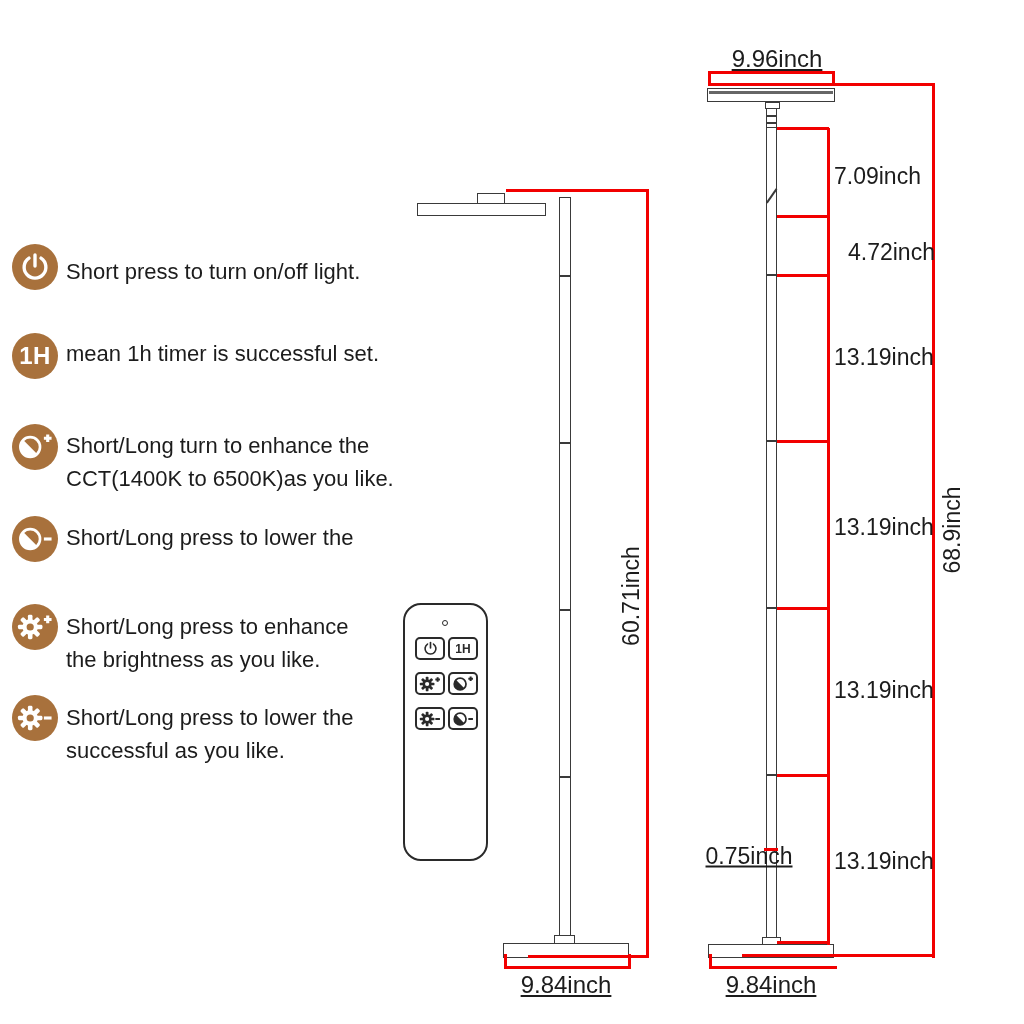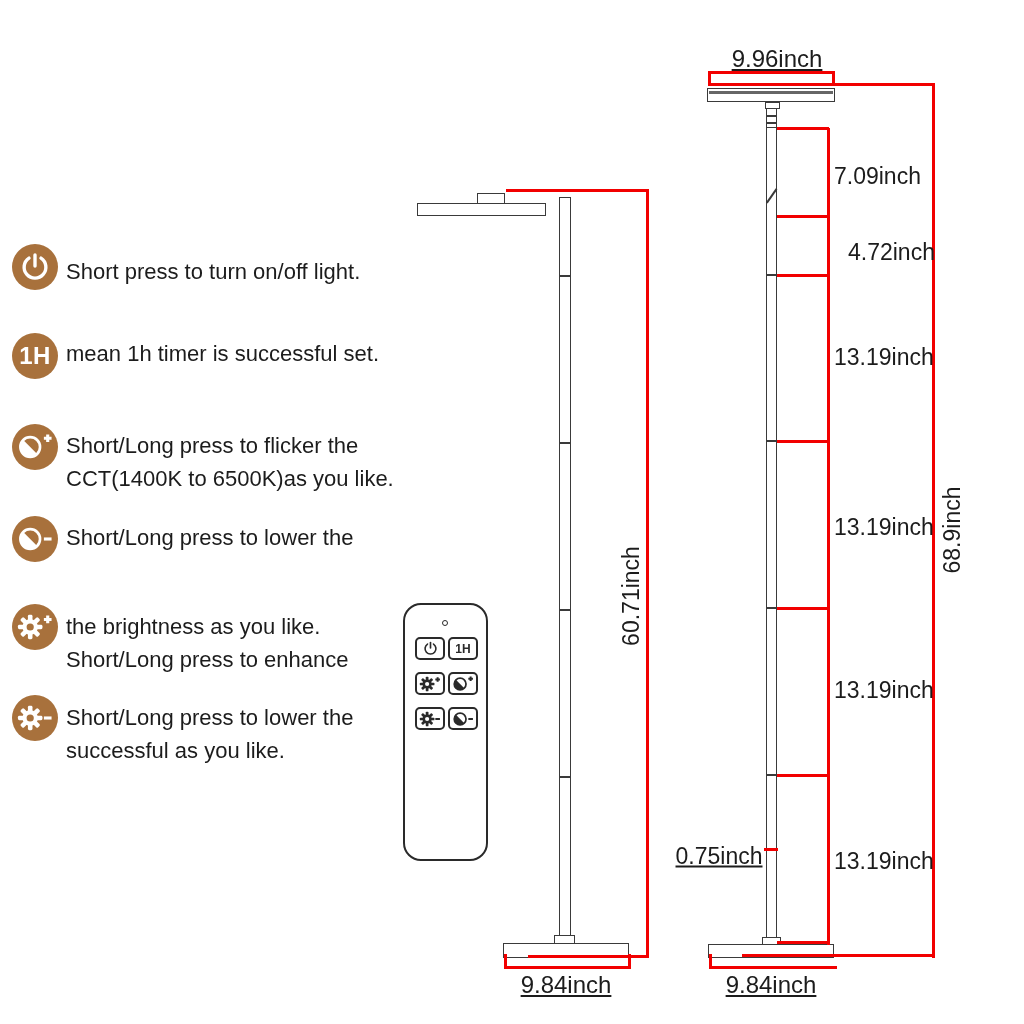--- a/index.html
+++ b/index.html
@@ -53,21 +53,21 @@
   <div class="ic" style="top:424px">
     <svg width="36" height="30" viewBox="0 0 30 25" fill="none">
       <g transform="rotate(45 11 12.5)">
         <path d="M2.8 12.5a8.2 8.2 0 0 0 16.4 0Z" fill="#fff"></path>
         <circle cx="11" cy="12.5" r="8.2" stroke="#fff" stroke-width="2.2"></circle>
       </g>
       <path d="M22.4 5.2h6.4M25.6 2v6.4" stroke="#fff" stroke-width="2.6"></path>
     </svg>
   </div>
   <div class="txt" style="top:429px">
-    <div>Short/Long press to flicker the</div>
+    <div>Short/Long turn to enhance the</div>
     <div>CCT(1400K to 6500K)as you like.</div>
   </div>
 
   <div class="ic" style="top:516px">
     <svg width="36" height="30" viewBox="0 0 30 25" fill="none">
       <g transform="rotate(45 11 12.5)">
         <path d="M2.8 12.5a8.2 8.2 0 0 0 16.4 0Z" fill="#fff"></path>
         <circle cx="11" cy="12.5" r="8.2" stroke="#fff" stroke-width="2.2"></circle>
       </g>
       <path d="M22.4 12.5h6.4" stroke="#fff" stroke-width="2.6"></path>
@@ -90,22 +90,22 @@
           <rect x="-1.9" y="-10.2" width="3.8" height="6.6" rx="1.2" transform="rotate(270)"></rect>
           <rect x="-1.9" y="-10.2" width="3.8" height="6.6" rx="1.2" transform="rotate(315)"></rect>
           <circle r="6.4"></circle>
         </g>
         <circle r="3" fill="#a8713c"></circle>
       </g>
       <path d="M22.4 6.2h6.4M25.6 3v6.4" stroke="#fff" stroke-width="2.6" fill="none"></path>
     </svg>
   </div>
   <div class="txt" style="top:610px">
+    <div>Short/Long press to enhance</div>
     <div>the brightness as you like.</div>
-    <div>Short/Long press to enhance</div>
   </div>
 
   <div class="ic" style="top:695px">
     <svg width="36" height="30" viewBox="0 0 30 25">
       <g transform="translate(11,12.5)">
         <g fill="#fff">
           <rect x="-1.9" y="-10.2" width="3.8" height="6.6" rx="1.2"></rect>
           <rect x="-1.9" y="-10.2" width="3.8" height="6.6" rx="1.2" transform="rotate(45)"></rect>
           <rect x="-1.9" y="-10.2" width="3.8" height="6.6" rx="1.2" transform="rotate(90)"></rect>
           <rect x="-1.9" y="-10.2" width="3.8" height="6.6" rx="1.2" transform="rotate(135)"></rect>
@@ -249,16 +249,16 @@
   <div class="r" style="left:709px;top:966px;width:128px;height:3px"></div>
 
   <div class="dim ctr" style="left:777px;top:59px;font-size:24px">9.96inch</div>
   <div class="dim vctr" style="left:834px;top:176px">7.09inch</div>
   <div class="dim vctr" style="left:848px;top:252px">4.72inch</div>
   <div class="dim vctr" style="left:834px;top:357px">13.19inch</div>
   <div class="dim vctr" style="left:834px;top:527px">13.19inch</div>
   <div class="dim vctr" style="left:834px;top:690px">13.19inch</div>
   <div class="dim vctr" style="left:834px;top:861px">13.19inch</div>
   <div class="dim rot" style="left:952px;top:530px">68.9inch</div>
-  <div class="dim ctr" style="left:719px;top:856px">0.75inch</div>
+  <div class="dim ctr" style="left:749px;top:856px">0.75inch</div>
   <div class="dim ctr" style="left:771px;top:985px;font-size:24px">9.84inch</div>
 
 </div>
 
 </body></html>

